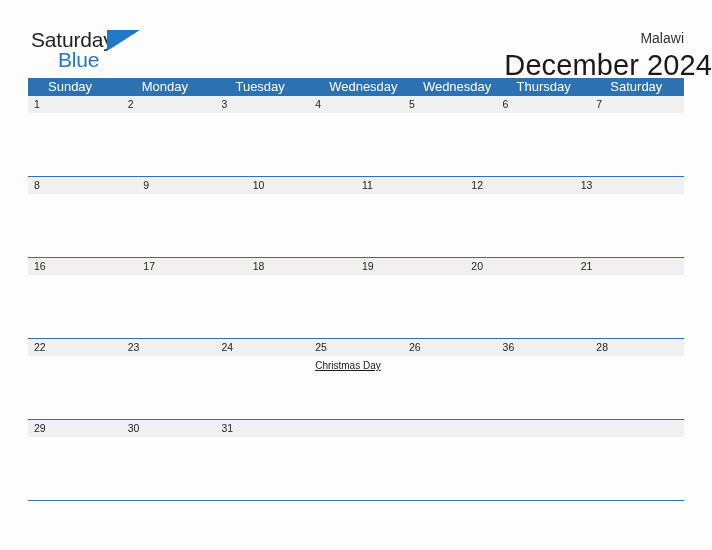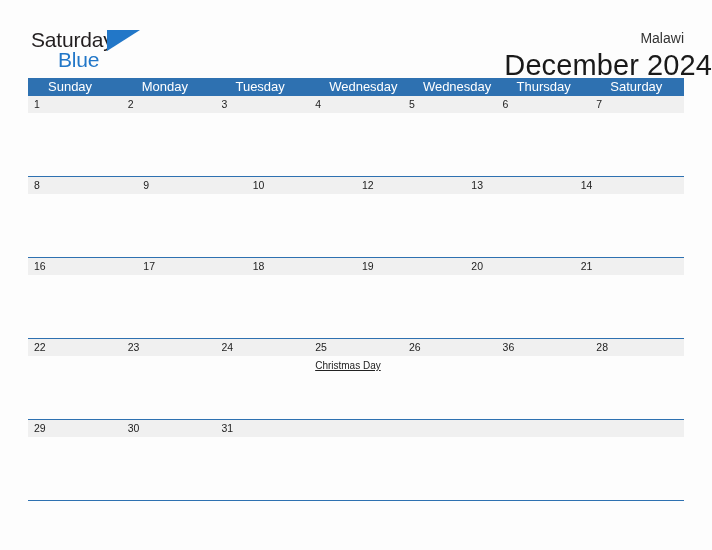--- a/index.html
+++ b/index.html
@@ -249,29 +249,29 @@
             </div>
             <div class="day-cell">
               <span class="day-num">9</span>
               <div class="day-events"></div>
             </div>
             <div class="day-cell">
               <span class="day-num">10</span>
               <div class="day-events"></div>
             </div>
             <div class="day-cell">
+              <span class="day-num">11</span>
+              <div class="day-events"></div>
+            </div>
+            <div class="day-cell">
               <span class="day-num">12</span>
               <div class="day-events"></div>
             </div>
             <div class="day-cell">
               <span class="day-num">13</span>
-              <div class="day-events"></div>
-            </div>
-            <div class="day-cell">
-              <span class="day-num">14</span>
               <div class="day-events"></div>
             </div>
           </div>
         </div>
         <div class="week-row">
           <div class="date-band"></div>
           <div class="day-cells">
             <div class="day-cell">
               <span class="day-num">16</span>
               <div class="day-events"></div>

